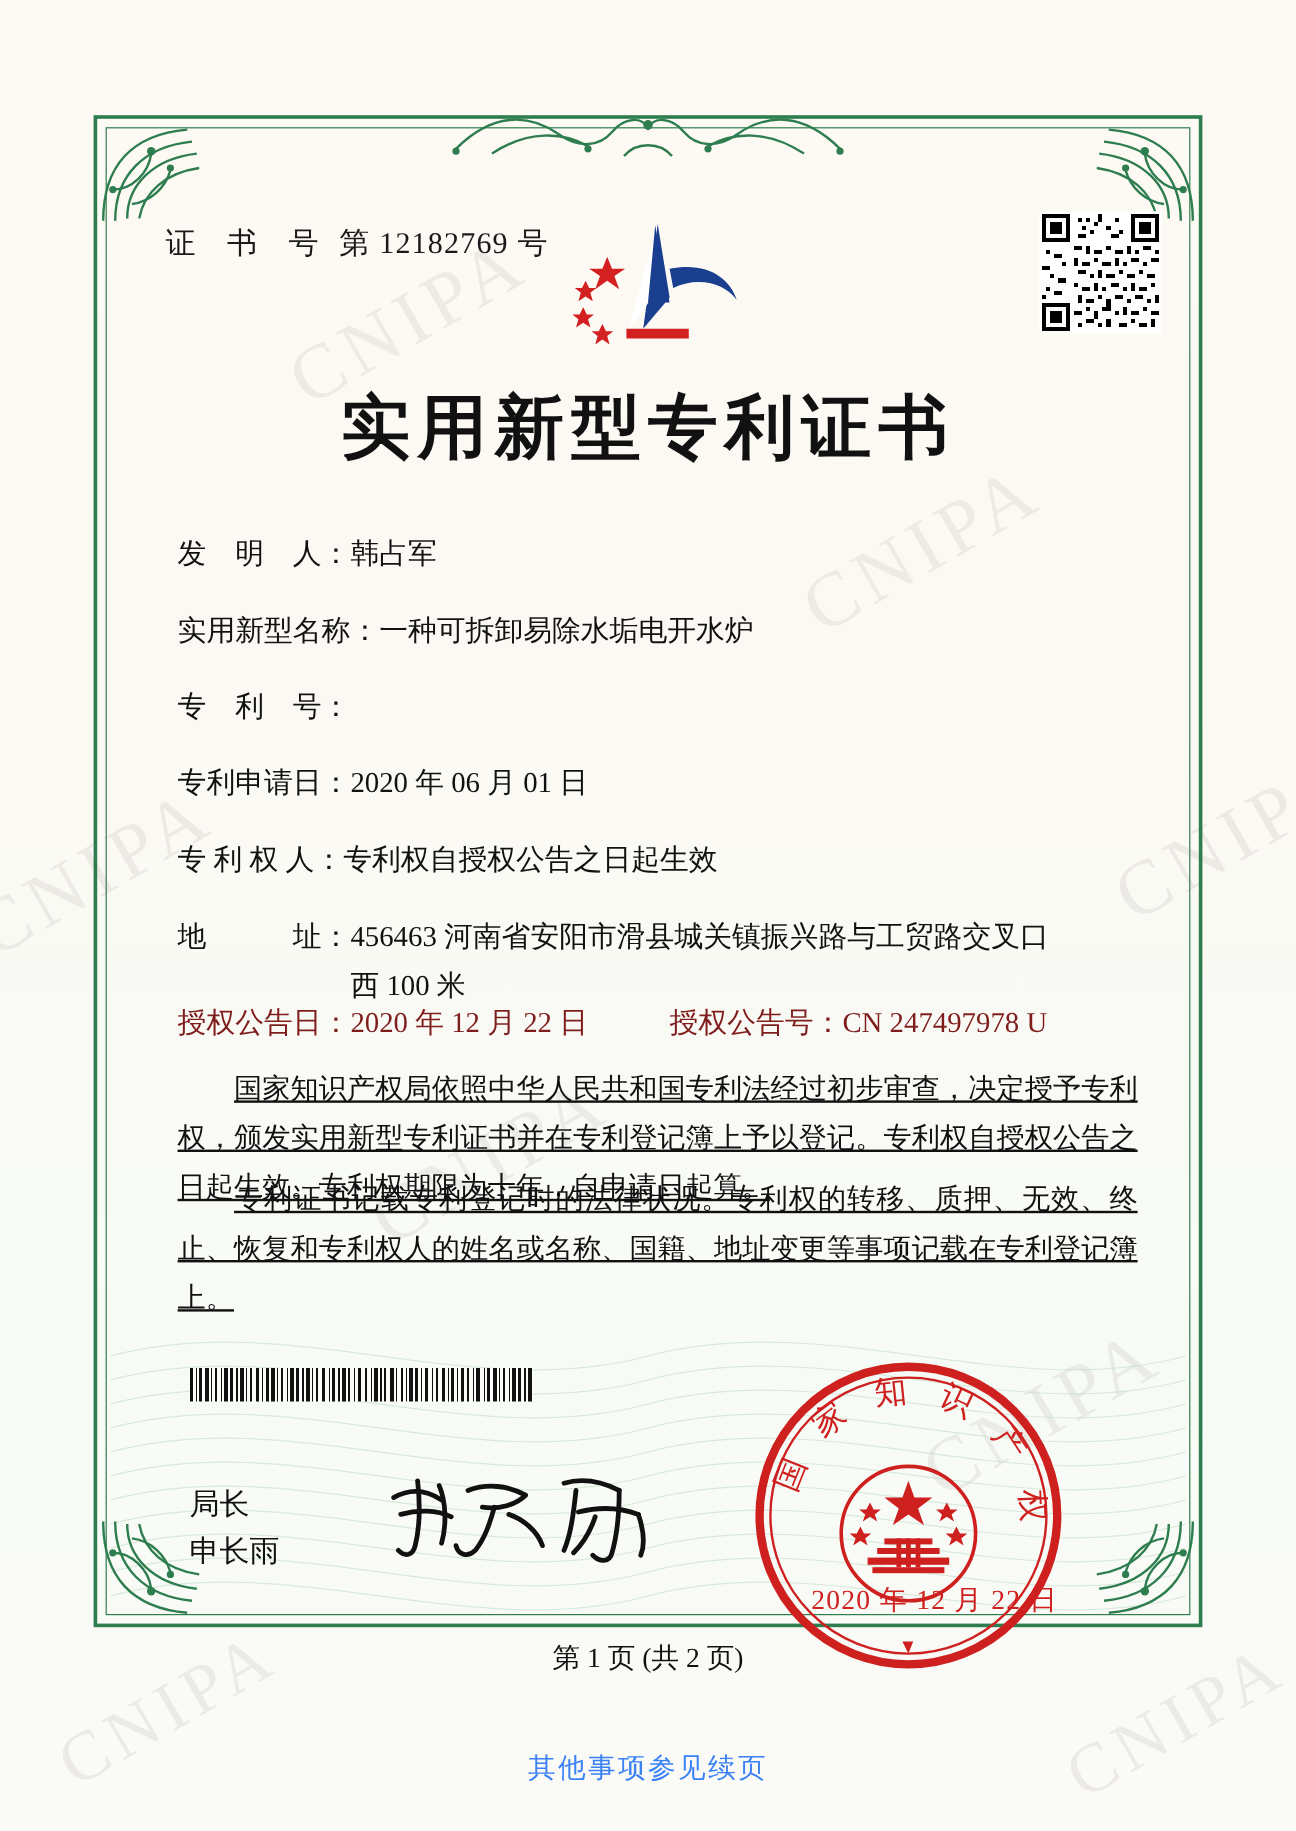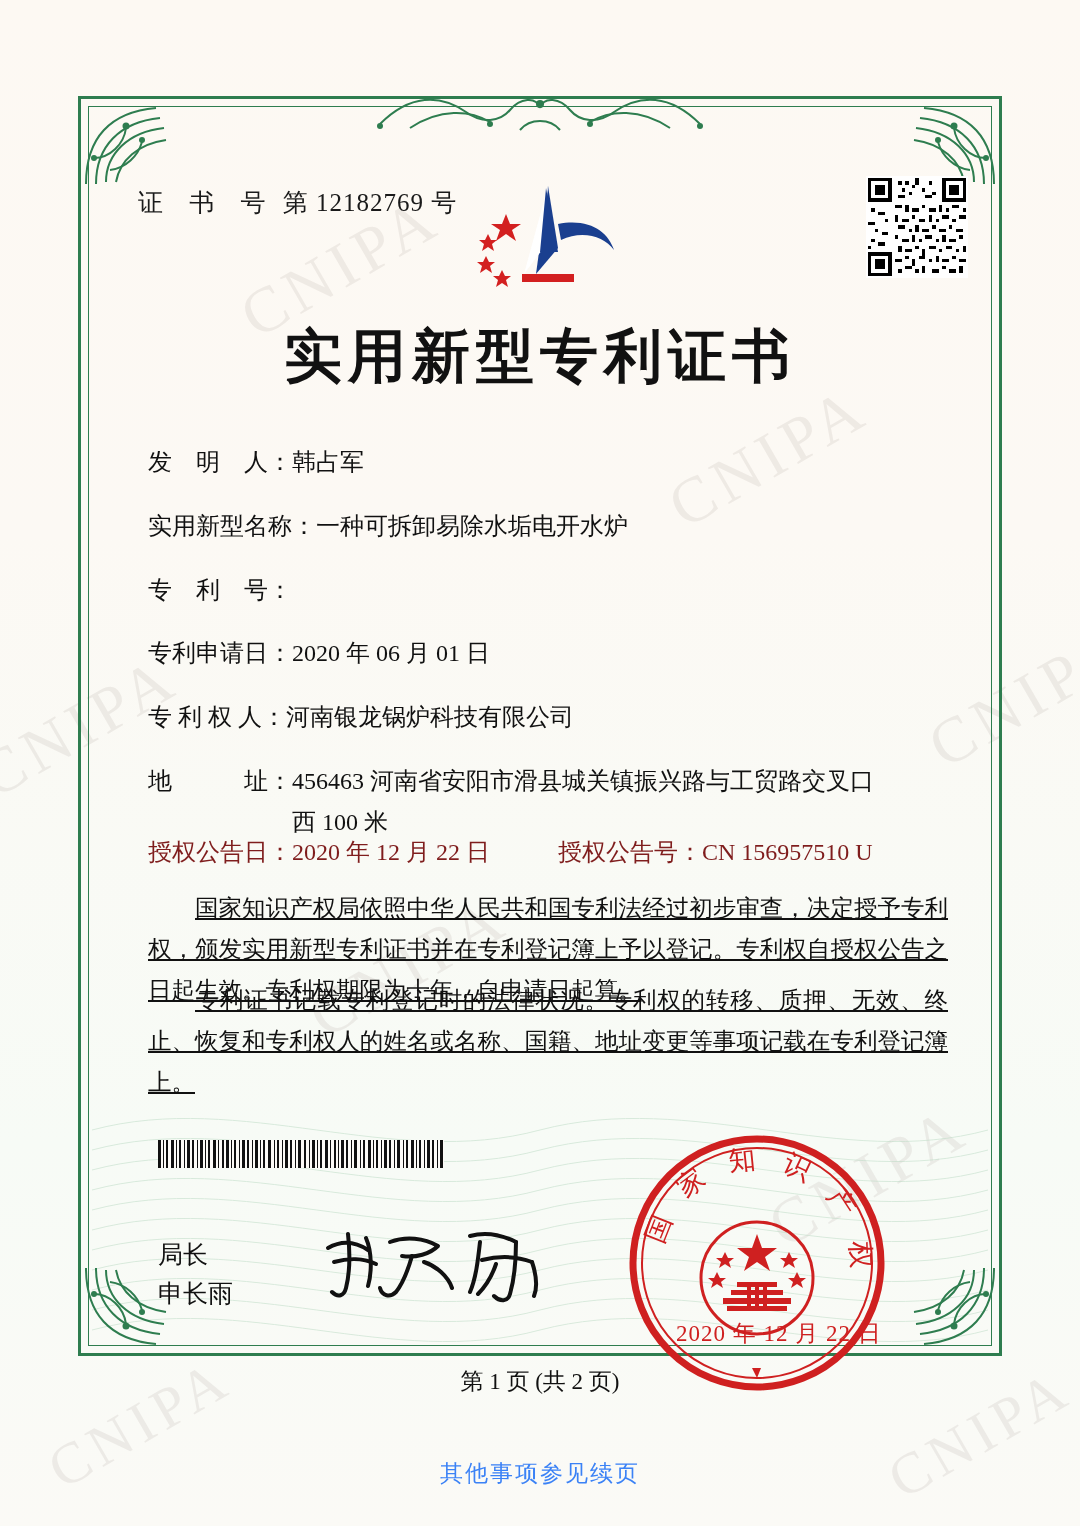--- a/index.html
+++ b/index.html
@@ -523,37 +523,37 @@
     </div>
     <div class="field">
       <span class="f-label">专　利　号：</span>
     </div>
     <div class="field">
       <span class="f-label">专利申请日：</span>
       <span class="f-value">2020 年 06 月 01 日</span>
     </div>
     <div class="field">
       <span class="f-label">专 利 权 人：</span>
-      <span class="f-value">河南银龙锅炉科技有限公司</span>
+      <span class="f-value">专利权自授权公告之日起生效</span>
     </div>
     <div class="field">
       <span class="f-label">地　　　址：</span>
       <span class="f-value">
         <span>456463 河南省安阳市滑县城关镇振兴路与工贸路交叉口</span>
         <span class="second-line">西 100 米</span>
       </span>
     </div>
   </div>
 
   <div class="pubrow">
     <div class="left">
       <span>授权公告日：</span><span>2020 年 12 月 22 日</span>
     </div>
     <div>
-      <span>授权公告号：</span><span>CN 156957510 U</span>
+      <span>授权公告号：</span><span>CN 247497978 U</span>
     </div>
   </div>
 
   <div class="para para1">
     <span class="indent"></span><span>国家知识产权局依照中华人民共和国专利法经过初步审查，决定授予专利权，颁发实用新型专利证书并在专利登记簿上予以登记。专利权自授权公告之日起生效。专利权期限为十年，自申请日起算。</span>
   </div>
   <div class="para para2">
     <span class="indent"></span><span>专利证书记载专利登记时的法律状况。专利权的转移、质押、无效、终止、恢复和专利权人的姓名或名称、国籍、地址变更等事项记载在专利登记簿上。</span>
   </div>
 

